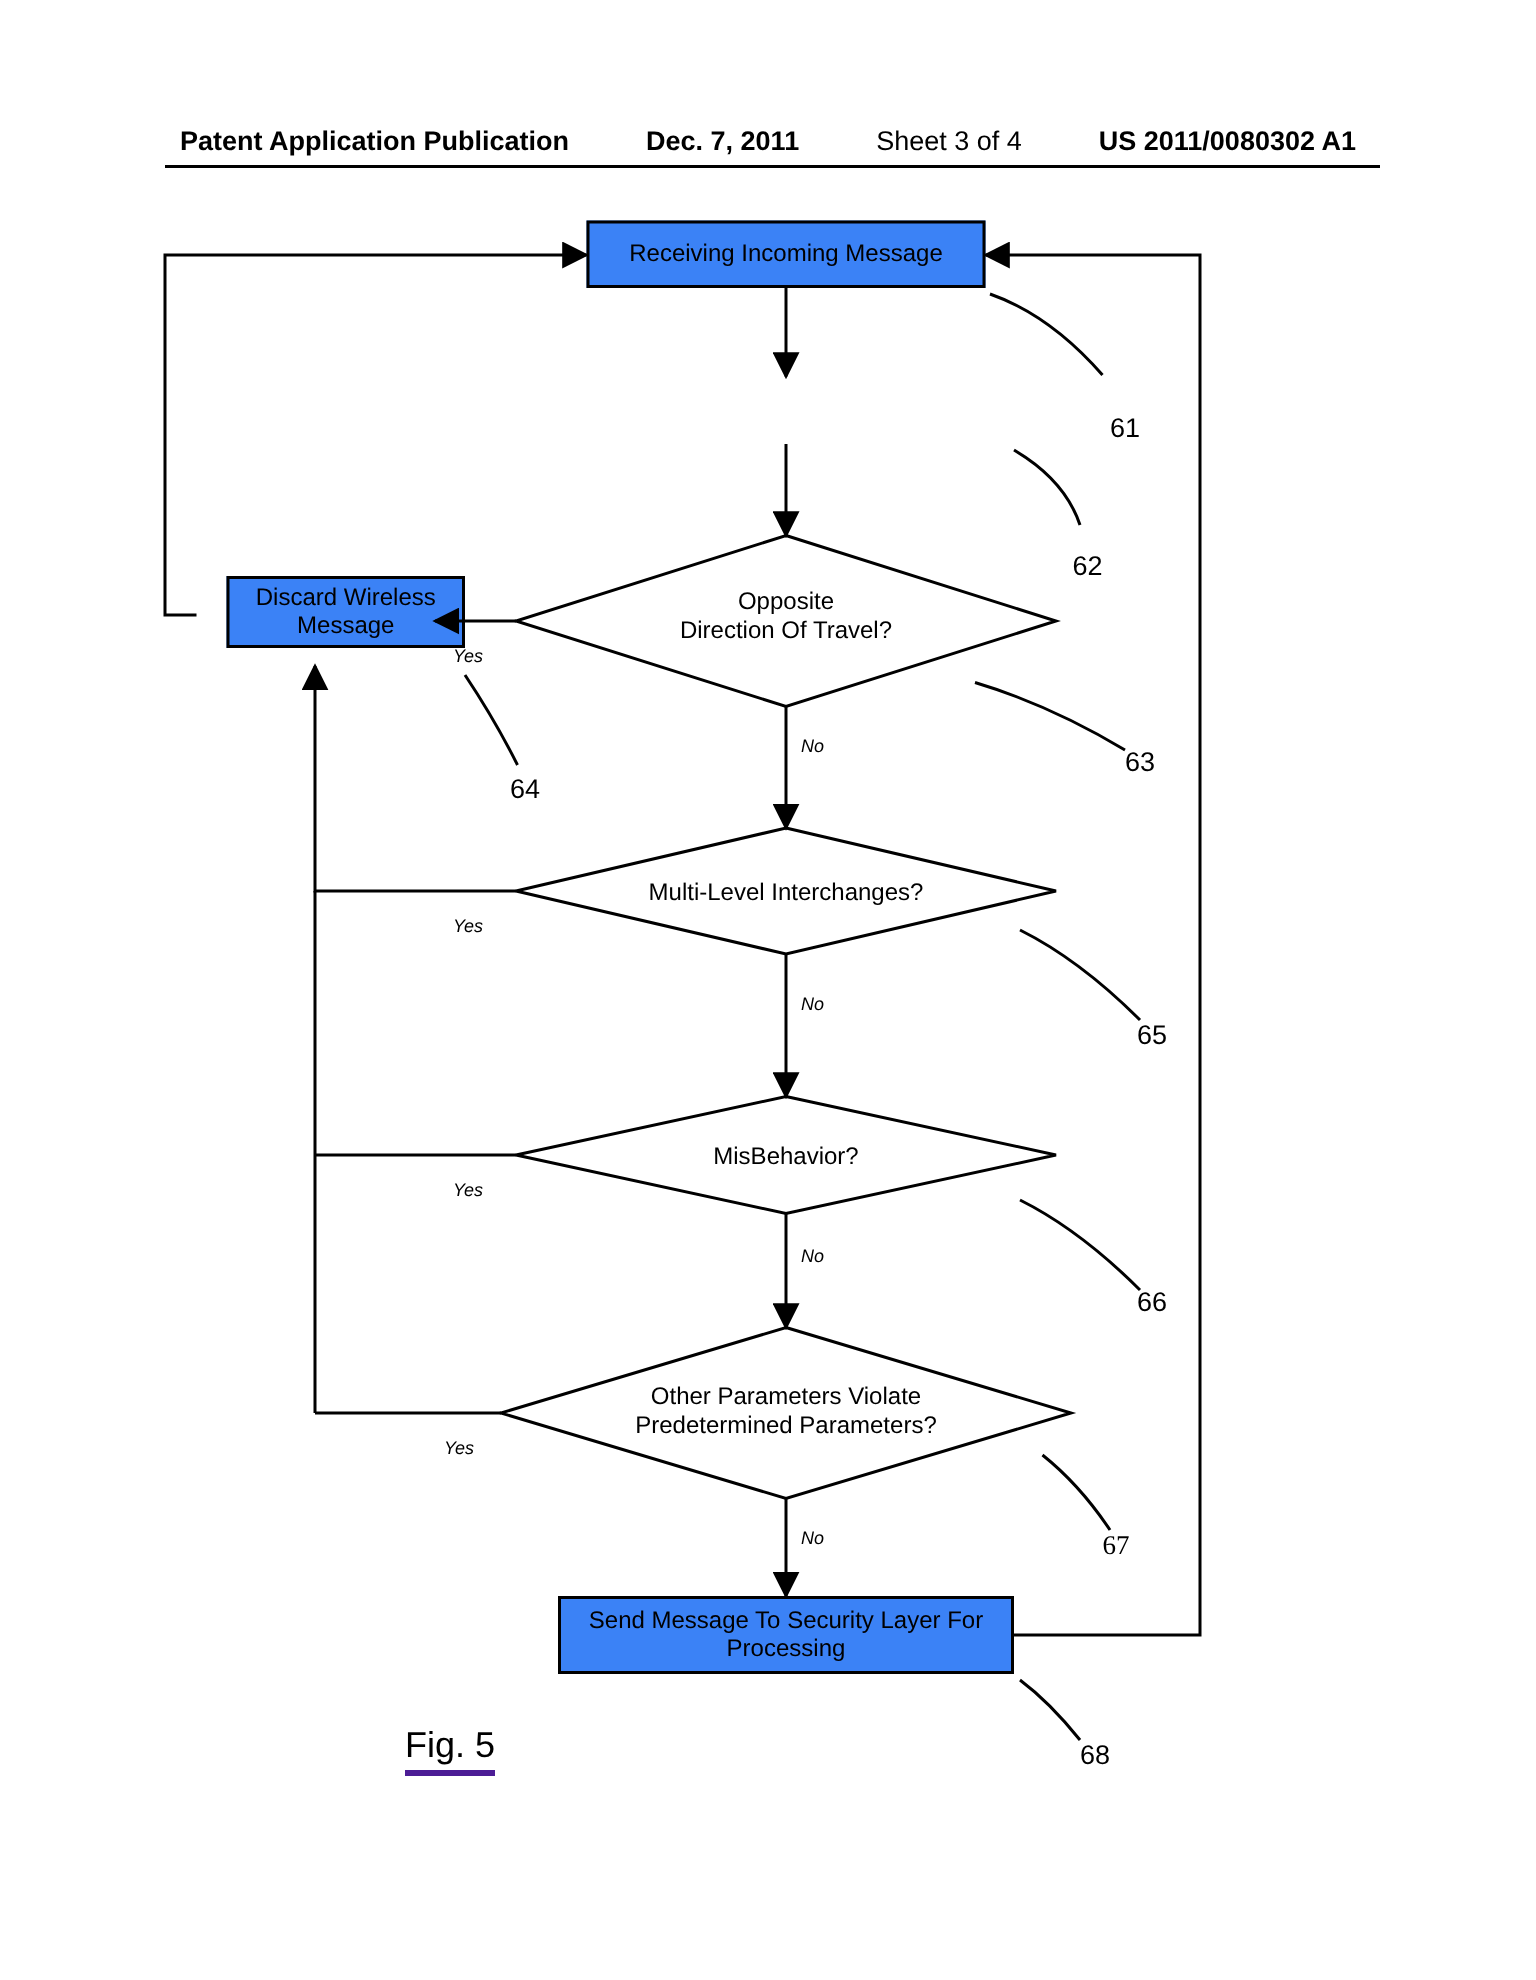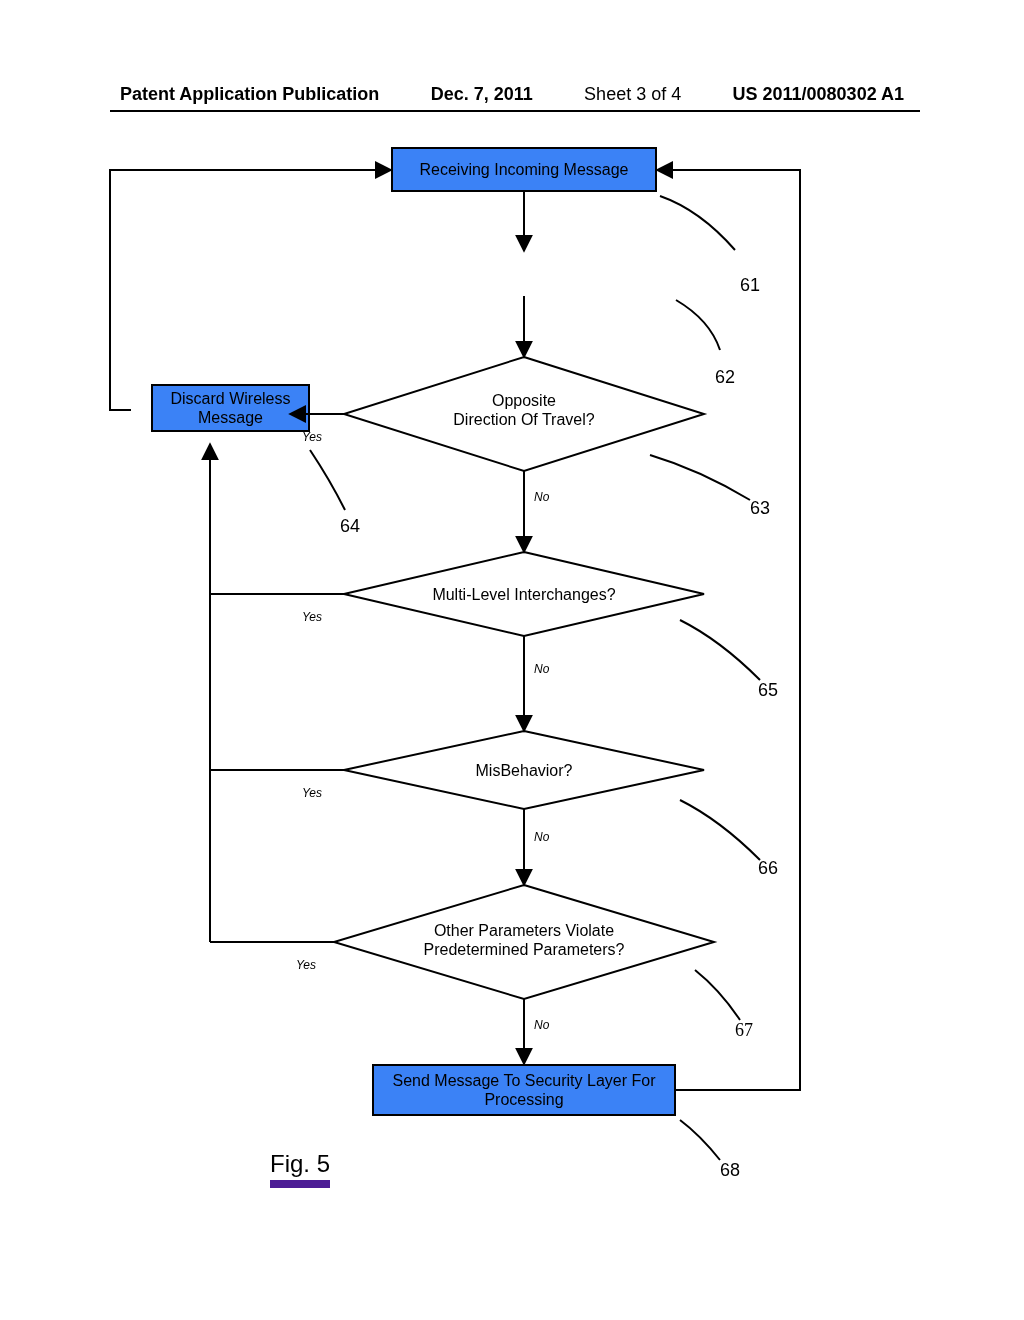--- a/index.html
+++ b/index.html
@@ -45,21 +45,21 @@
     display: flex;
     align-items: center;
     justify-content: center;
     line-height: 1.2;
     padding: 4px 6px;
   }
   .fig-label {
     position: absolute;
     font-size: 24px;
     font-weight: normal;
-    border-bottom: 8px solid #4c1d95;
+    border-bottom: 4px solid #4c1d95;
     padding-bottom: 2px;
   }
   .ref {
     position: absolute;
     font-size: 18px;
   }
   svg.overlay {
     position: absolute;
     top: 0; left: 0;
     width: 1024px;

